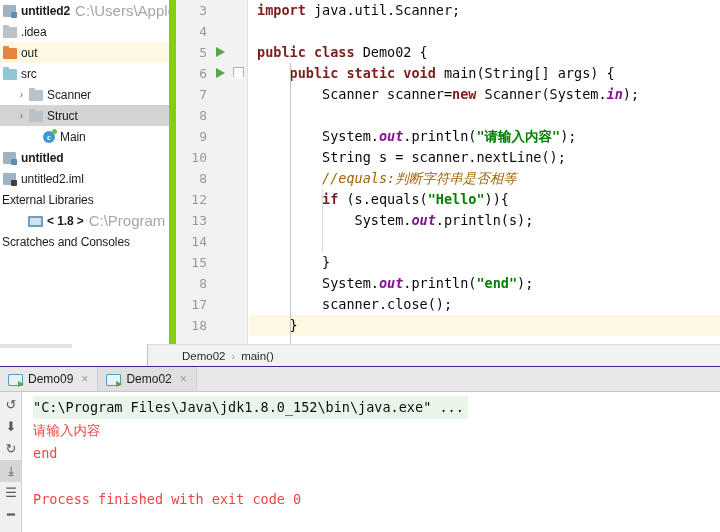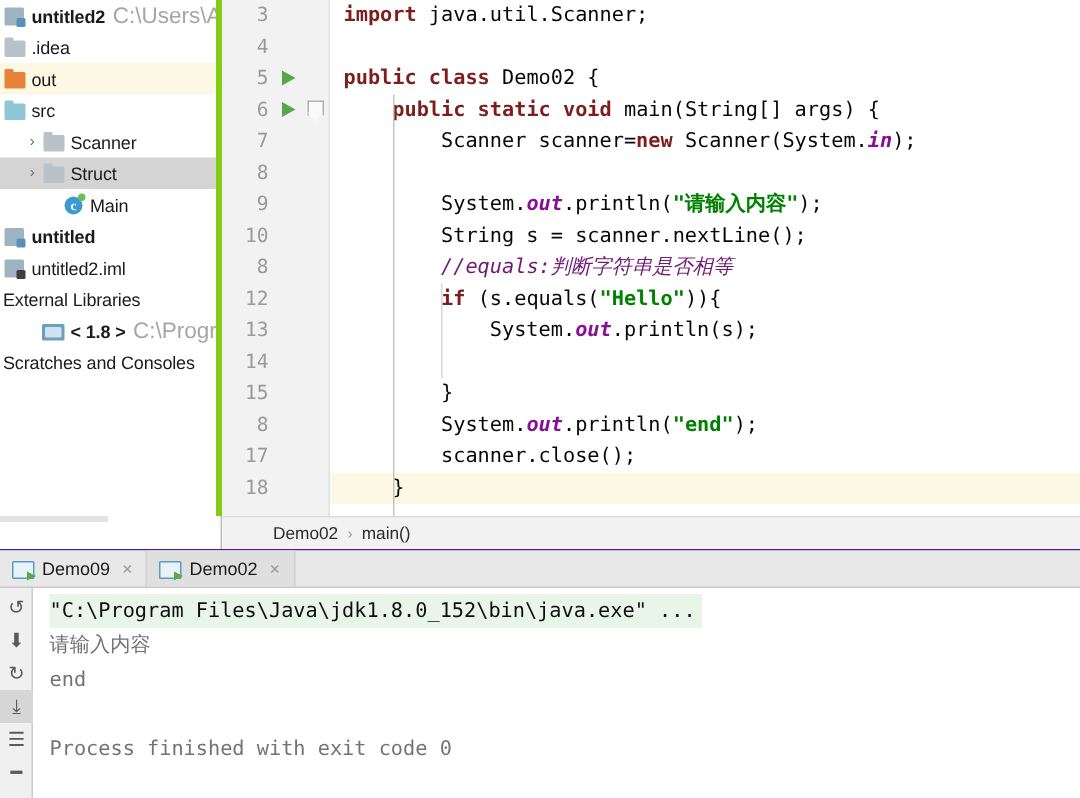--- a/index.html
+++ b/index.html
@@ -19,24 +19,24 @@
 
   
   .top-area {
     position: absolute; left: 0; top: 0;
     width: 720px; height: 366px;
     display: flex;
   }
 
   
   .project-tree {
-    width: 148px;
+    width: 176px;
     height: 366px;
     background: #ffffff;
-    border-right: 4px solid #84cc16;
+    border-right: 7px solid #84cc16;
     position: relative;
     overflow: hidden;
     font-size: 12px;
     color: #1b1b1b;
     padding-top: 0px;
   }
   .tree-row {
     height: 21px;
     display: flex;
     align-items: center;
@@ -191,21 +191,21 @@
     height: 21px;
     line-height: 21px;
     padding-left: 8px;
     position: relative;
     color: #000000;
   }
   .code-line.cream { background: #fdf8e3; }
 
   .kw { color: #7f1d1d; font-weight: bold; }
   .str { color: #008000; font-weight: bold; }
-  .cm { color: #701a75; font-style: italic; }
+  .cm { color: #a16207; font-style: italic; }
   .fld { color: #871094; font-weight: bold; font-style: italic; }
   .pln { color: #080808; }
 
   
   .indent-guide {
     position: absolute;
     width: 1px;
     background: #d9d9d9;
   }
   .indent-guide.active { background: #c5c5c5; }
@@ -316,21 +316,21 @@
     position: absolute;
     left: 23px; top: 25px;
     right: 0; bottom: 0;
     background: #ffffff;
     padding: 4px 0 0 10px;
     font-family: "DejaVu Sans Mono", monospace;
     font-size: 13.5px;
     overflow: hidden;
     white-space: pre;
   }
-  .con-line { height: 23px; line-height: 23px; color: #737373; }
+  .con-line { height: 23px; line-height: 23px; color: #ef4444; }
   .con-line.cmd {
     background: #e9f5e9;
     color: #0f0f0f;
     display: inline-block;
     padding-right: 4px;
   }
   .con-line.input { color: #1a7a1a; font-style: italic; }
   .con-line.cjk { font-family: "DejaVu Sans", sans-serif; font-size: 13.5px; }
 
   

